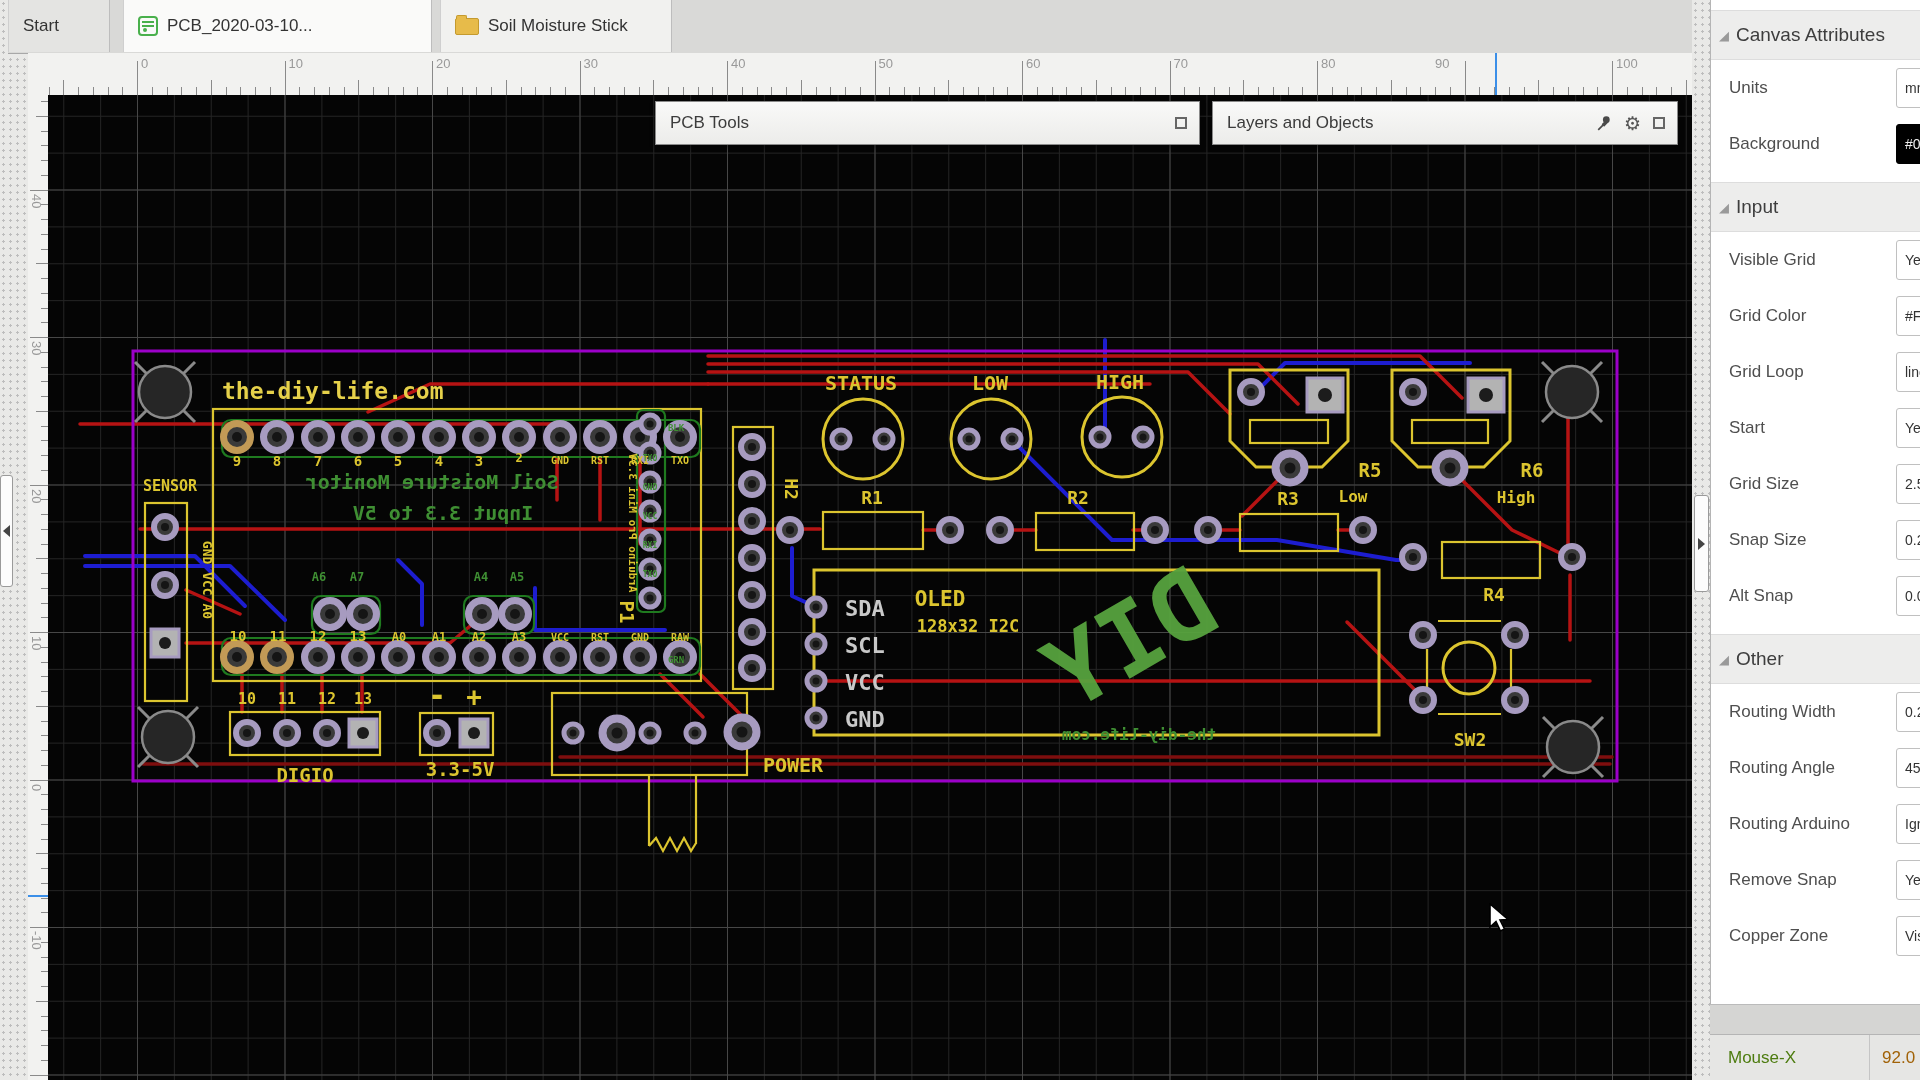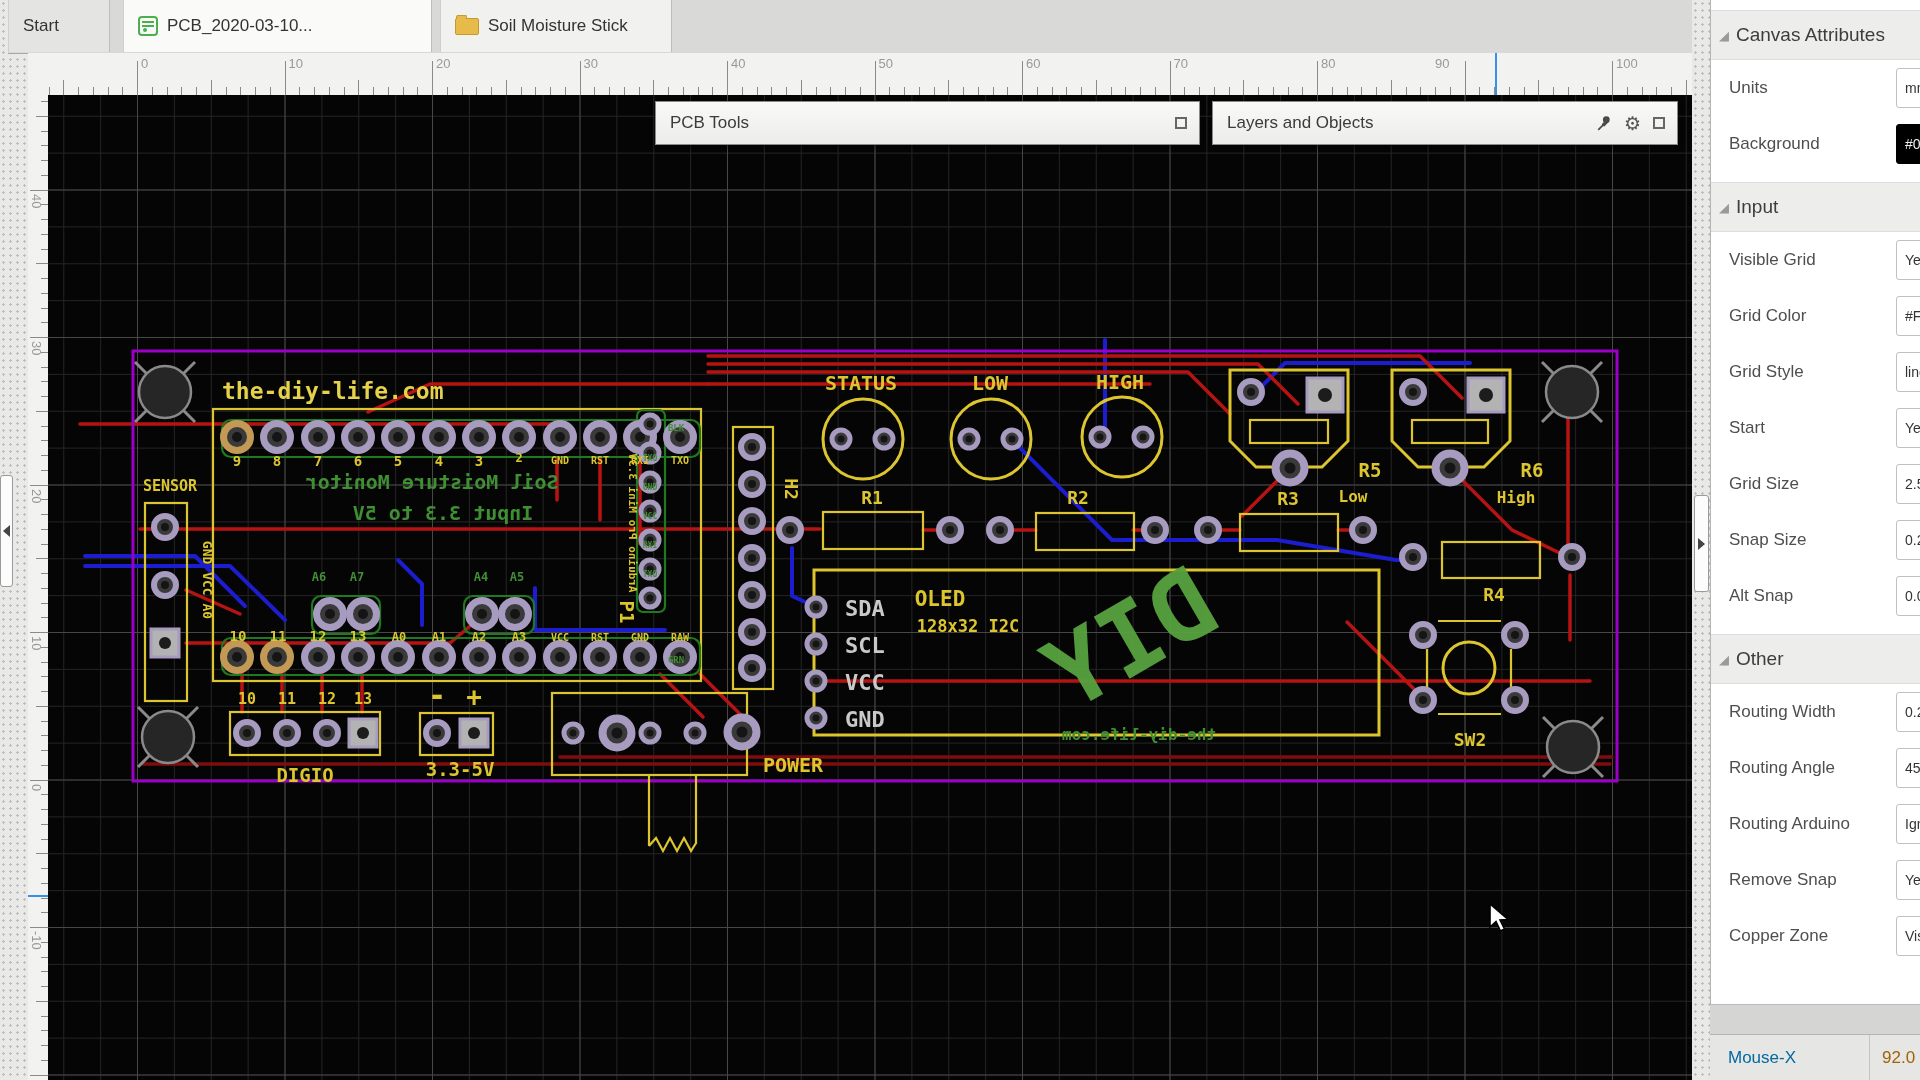--- a/index.html
+++ b/index.html
@@ -62,21 +62,21 @@
   #sb-title{height:44px;background:#e3e3e3;border-bottom:1px solid #cfcfcf;display:flex;align-items:center;padding-left:18px;font-size:16px;color:#3a3a3a;}
   .sec{margin-top:10px;}
   .sec-h{height:48px;background:#ededec;border-top:1px solid #ddd;border-bottom:1px solid #ddd;display:flex;align-items:center;padding-left:8px;font-size:19px;color:#3d3d3d;}
   .sec-h .tri{color:#9a9a9a;font-size:13px;margin-right:7px;}
   .row{height:56px;display:flex;align-items:center;padding-left:18px;}
   .row .lbl{flex:1;font-size:17px;color:#4f4f4f;white-space:nowrap;}
   .row .val{flex:none;width:130px;margin-right:-106px;height:40px;box-sizing:border-box;border:1px solid #c0c0c0;border-radius:3px;background:#fff;color:#333;font-size:14px;display:flex;align-items:center;padding-left:8px;}
   .row .val.dark{background:#000;color:#eee;border-color:#000;}
   #sb-strip{position:absolute;left:1710px;bottom:45px;width:210px;height:30px;background:#d5d5d3;border-top:1px solid #bbb;}
   #sb-footer{position:absolute;left:1710px;bottom:0;width:210px;height:45px;background:#e6e6e4;border-top:1px solid #b5b5b5;display:flex;align-items:center;}
-  #sb-footer .flbl{width:160px;padding-left:18px;font-size:17px;color:#0369a1;border-right:1px solid #c5c5c5;height:100%;display:flex;align-items:center;box-sizing:border-box;}
+  #sb-footer .flbl{width:160px;padding-left:18px;font-size:17px;color:#4d7c0f;border-right:1px solid #c5c5c5;height:100%;display:flex;align-items:center;box-sizing:border-box;}
   #sb-footer .fval{padding-left:12px;font-size:17px;color:#a16207;}
   #cursor{position:absolute;left:1488px;top:903px;z-index:50;}
 </style>
 </head>
 <body>
 
 <div id="app">
   <div id="gutter-left" class="gutter"></div>
   <div id="gutter-right" class="gutter"></div>
 
@@ -623,21 +623,21 @@
           </div>
           <div class="row">
             <span class="lbl">Visible Grid</span>
             <div class="val">Yes</div>
           </div>
           <div class="row">
             <span class="lbl">Grid Color</span>
             <div class="val">#FFFFFF</div>
           </div>
           <div class="row">
-            <span class="lbl">Grid Style</span>
+            <span class="lbl">Grid Loop</span>
             <div class="val">line</div>
           </div>
           <div class="row">
             <span class="lbl">Start</span>
             <div class="val">Yes</div>
           </div>
           <div class="row">
             <span class="lbl">Grid Size</span>
             <div class="val">2.54</div>
           </div>

